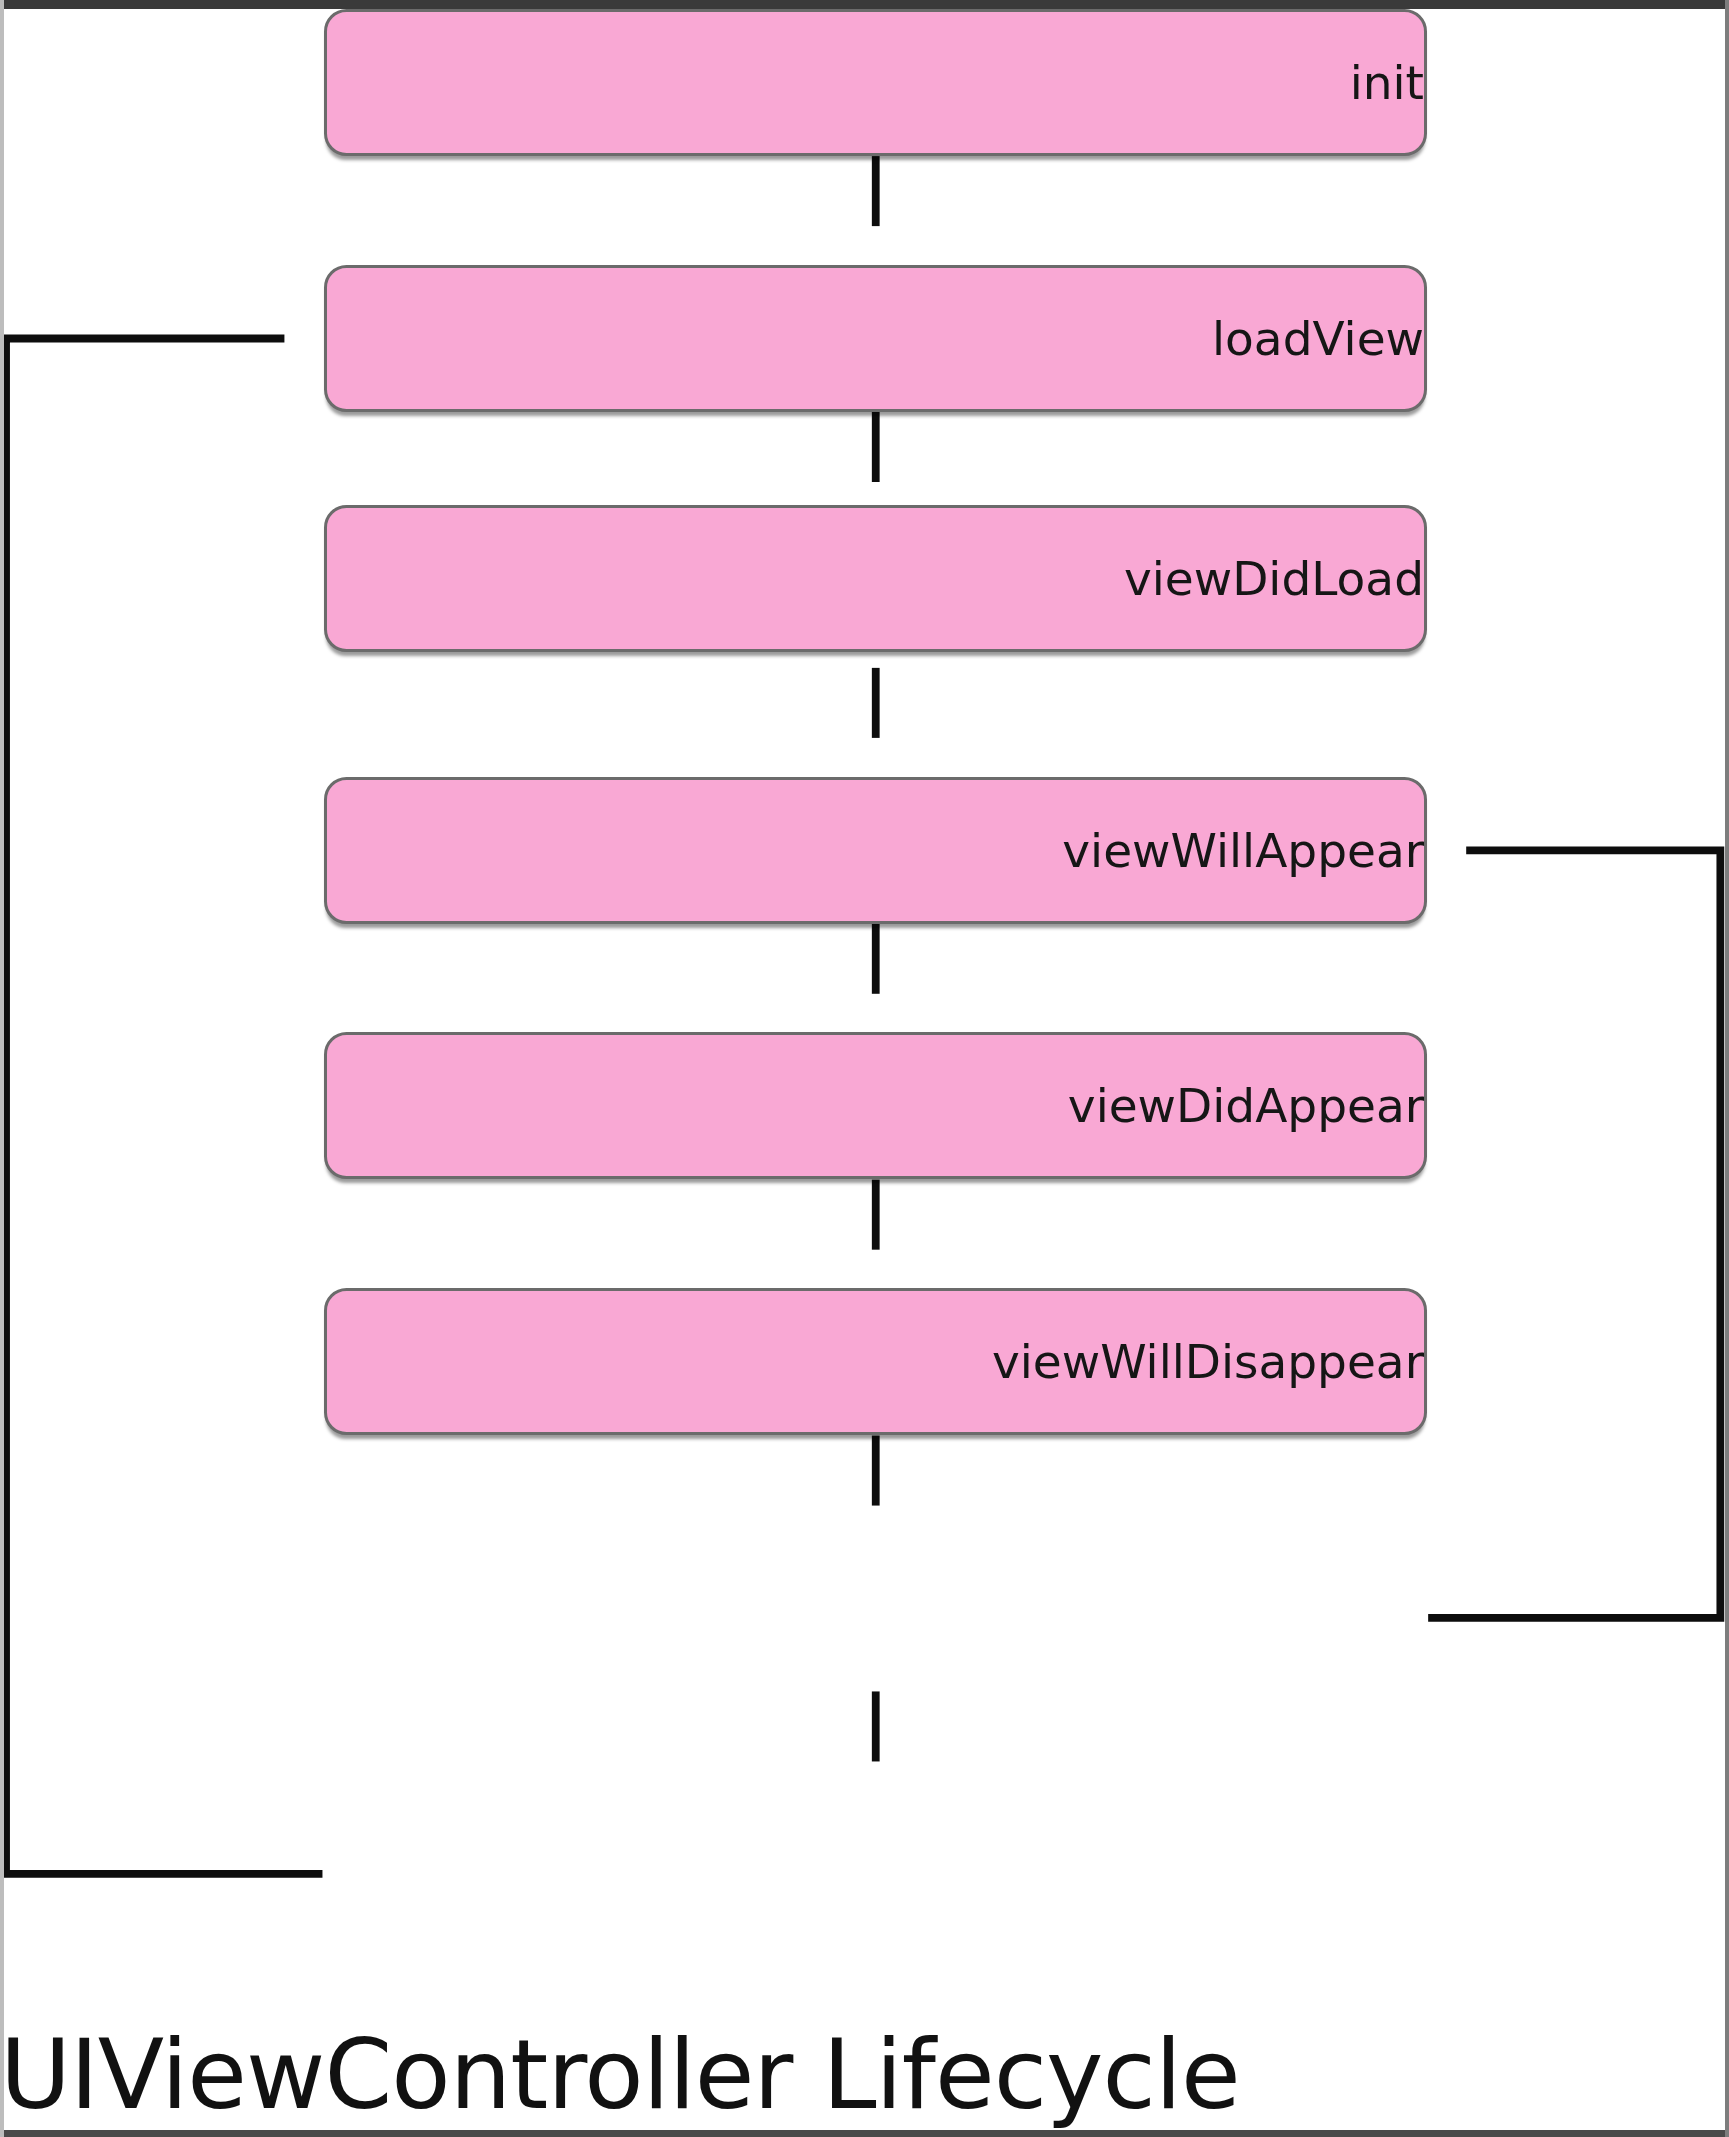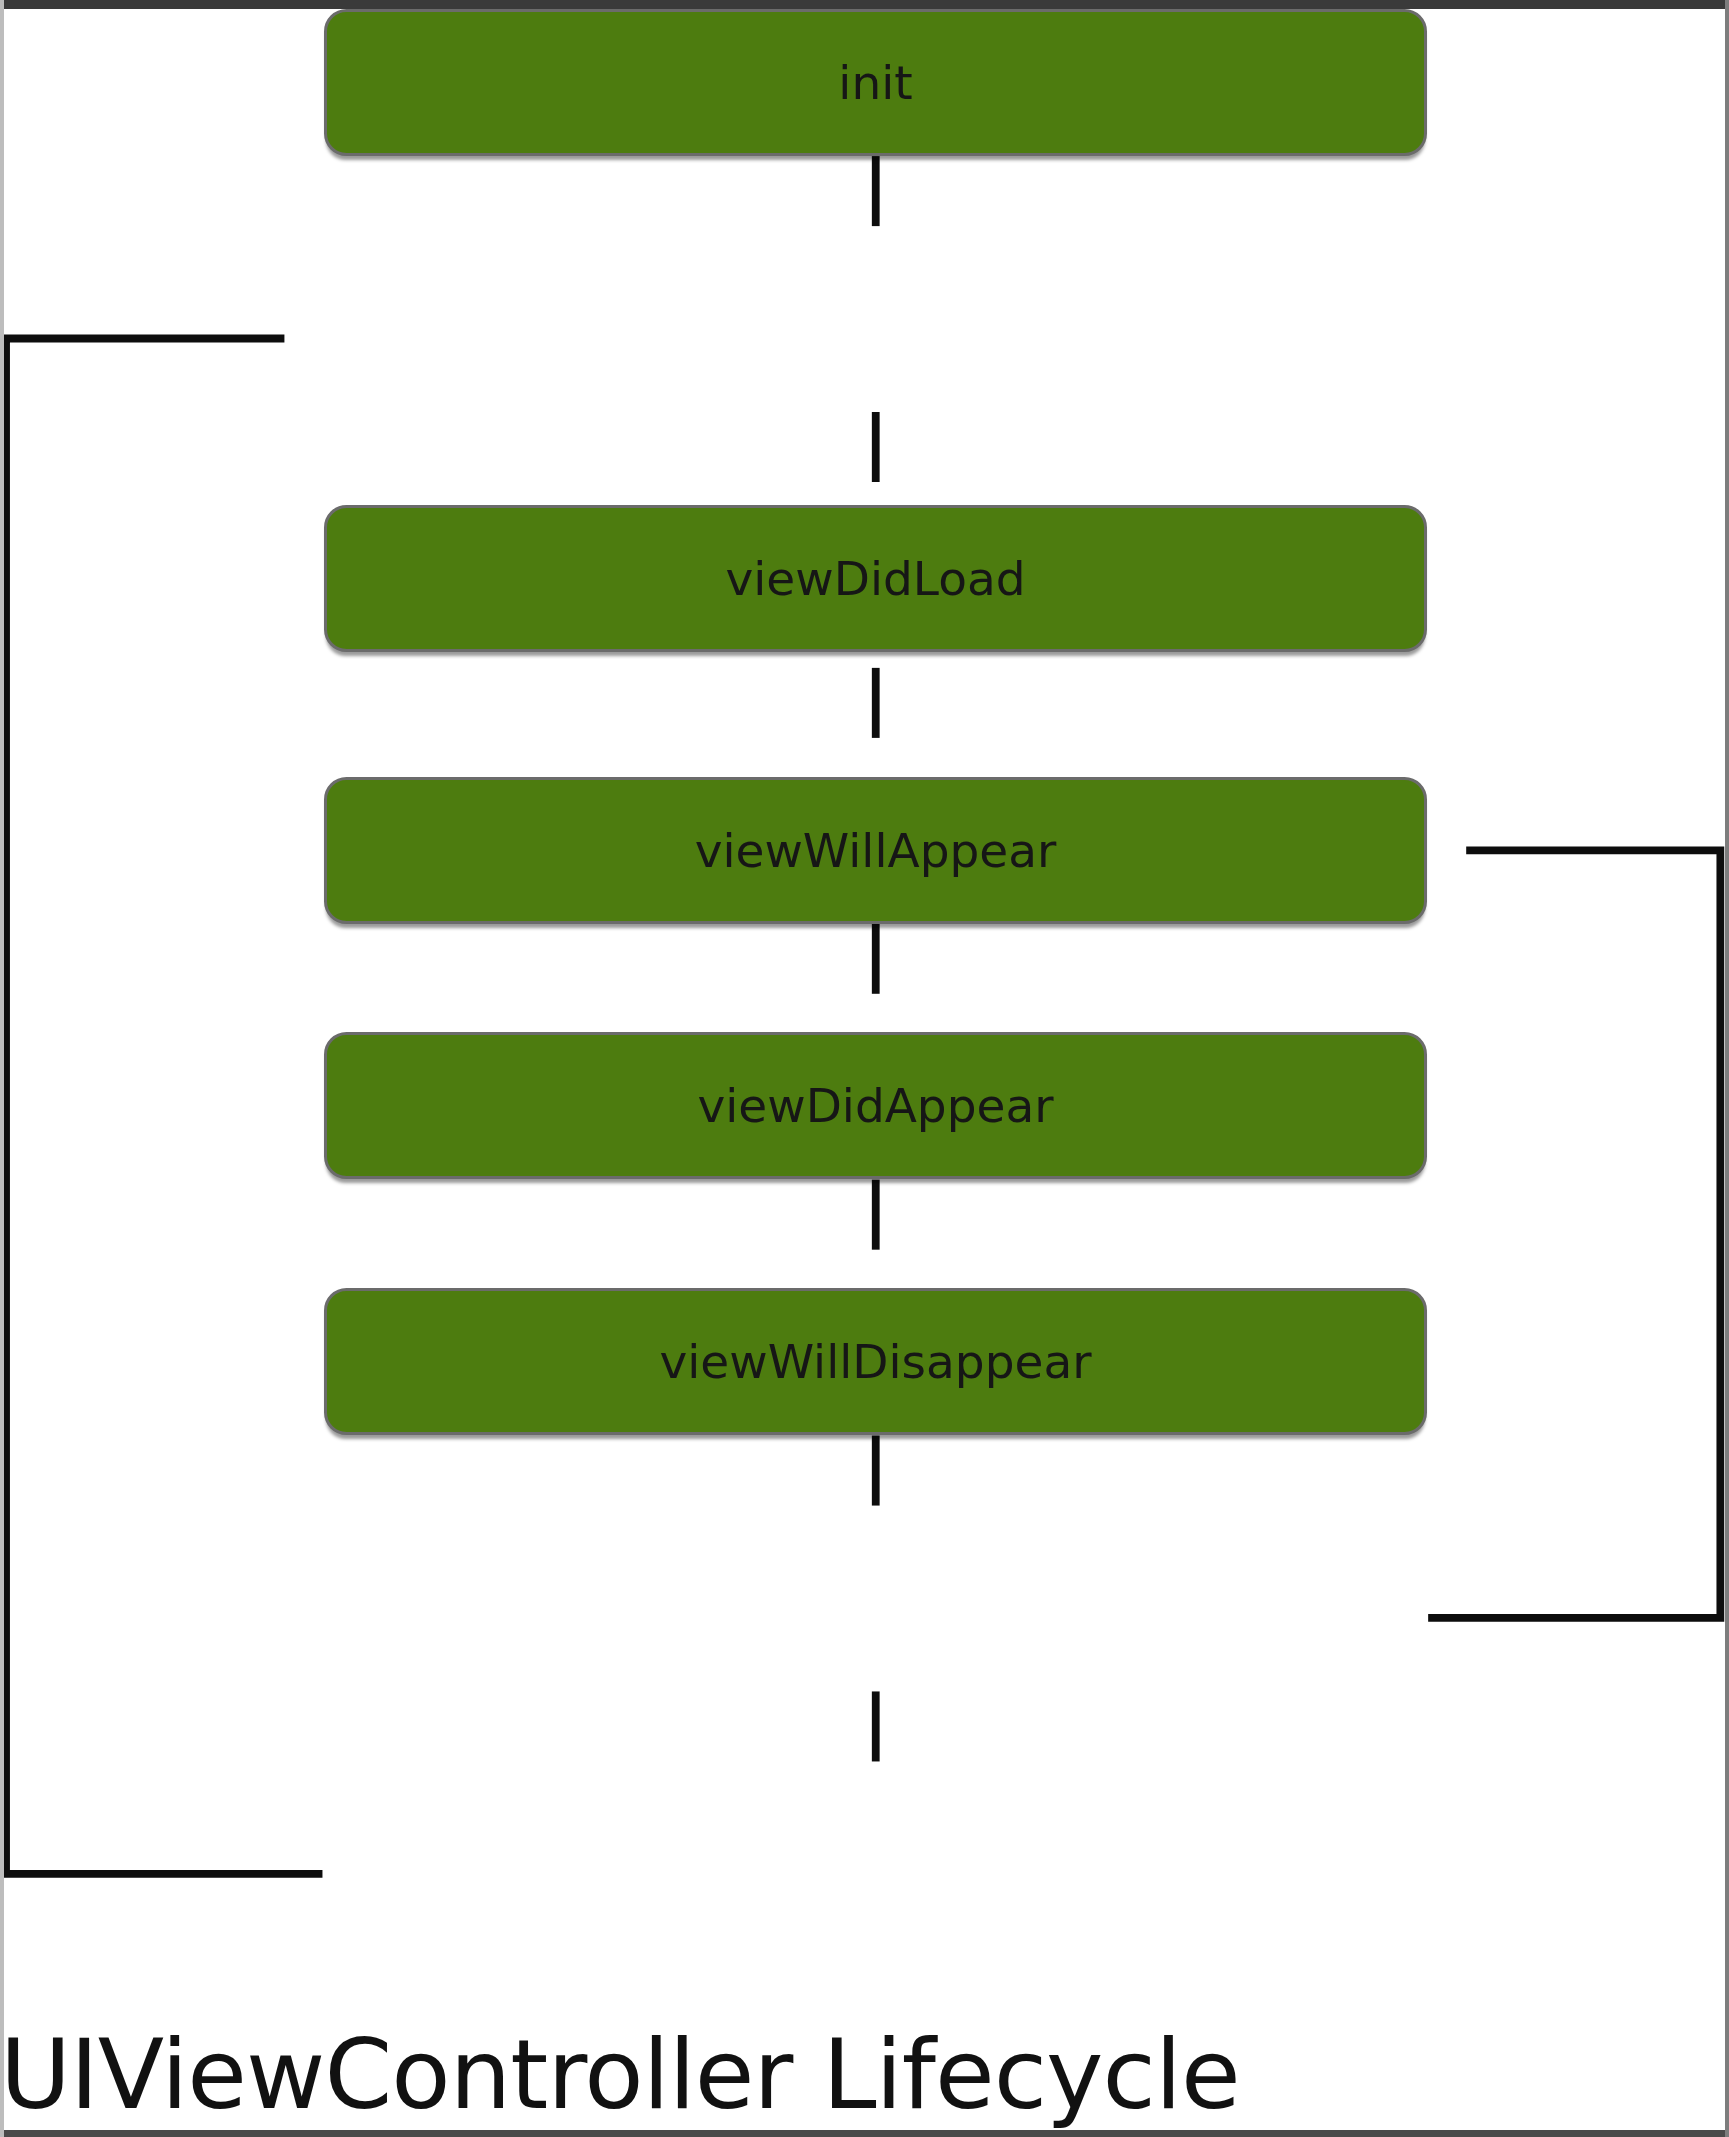--- a/index.html
+++ b/index.html
@@ -49,26 +49,26 @@
     stroke-linejoin: miter;
     stroke-linecap: butt;
   }
   
   .node {
     position: absolute;
     left: 324px;
     width: 1103px;
     height: 147px;
     box-sizing: border-box;
-    background: #4d7c0f;
+    background: #f9a8d4;
     border: 3.5px solid #6b6b6b;
     border-radius: 22.5px;
     display: flex;
     align-items: center;
-    justify-content: center;
+    justify-content: flex-end;
     font-size: 47px;
     color: #161616;
     box-shadow: 0 6px 3.5px -2.6px rgba(0,0,0,0.40);
   }
   
   .title {
     position: absolute;
     left: 0;
     bottom: 7px;
     width: 1729px;
@@ -99,20 +99,23 @@
     <path d="M 1013 1660 V 1741" marker-end="url(#arrow)"></path>
     <path d="M 1013 1956 V 2037" marker-end="url(#arrow)"></path>
 
     <path d="M 1652 1871 H 1990 V 983 H 1696" marker-end="url(#arrow)"></path>
     <path d="M 373 2167 H 7 V 391 H 329" marker-end="url(#arrow)"></path>
   </svg>
 
   <div class="node" style="top:8.6px">
       <span>init</span>
     </div>
+  <div class="node" style="top:265px">
+      <span>loadView</span>
+    </div>
   <div class="node" style="top:505px">
       <span>viewDidLoad</span>
     </div>
   <div class="node" style="top:1032px">
       <span>viewDidAppear</span>
     </div>
   <div class="node" style="top:777px">
       <span>viewWillAppear</span>
     </div>
   <div class="node" style="top:1288px">

